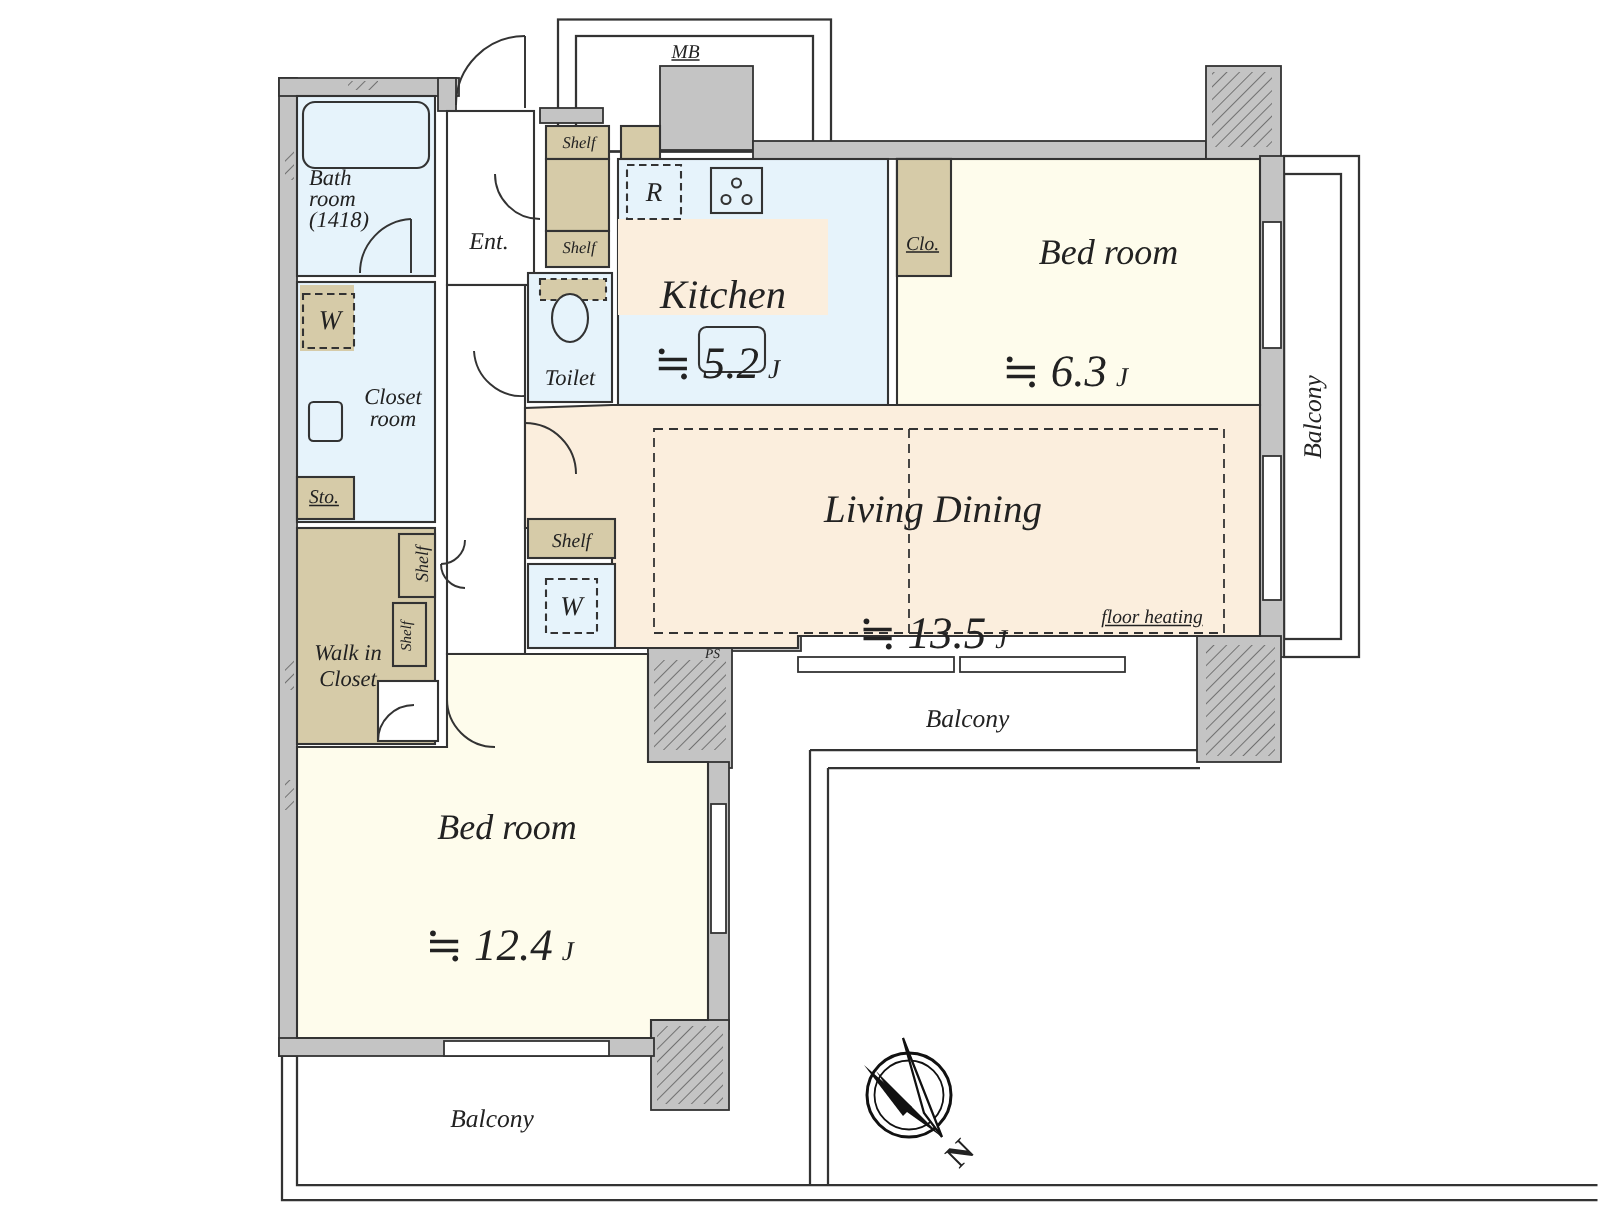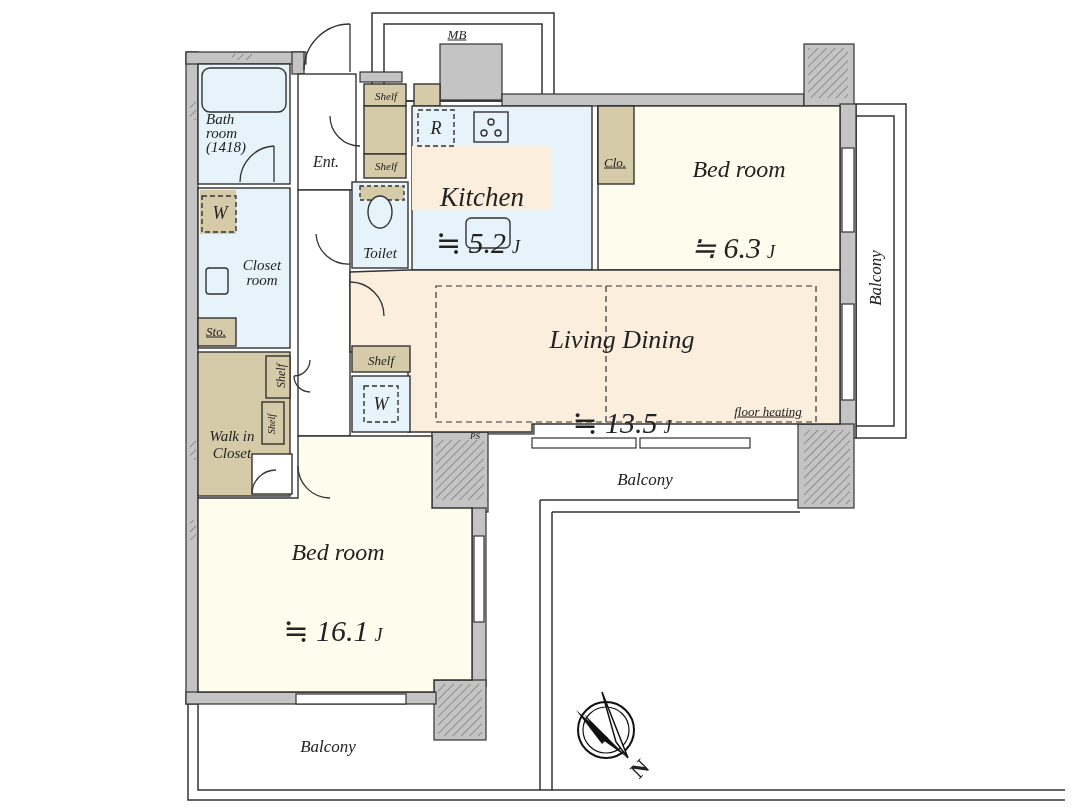--- a/index.html
+++ b/index.html
@@ -148,28 +148,28 @@
     <polygon points="-30,-20 2,8 -4,14" fill="#111"></polygon>
     <polygon points="-4,-38 22,28 10,12" fill="#fff" stroke="#111" stroke-width="1.5"></polygon>
     <polygon points="-22,-16 22,28 -6,8" fill="#111"></polygon>
   </g>
 </svg>
 
 <div class="lbl room-name center" style="left:482px;top:161px;margin-top:36px;">Kitchen</div>
 <div class="lbl room-area center" style="left:478px;top:195px;"><span>≒ 5.2</span><span class="unit">J</span></div>
 
 <div class="lbl room-name center" style="left:739px;top:169px;font-size:24px;">Bed room</div>
-<div class="lbl room-area center" style="left:733px;top:200px;font-family:Liberation Serif, serif;"><span>≒ 6.3</span><span class="unit">J</span></div>
+<div class="lbl room-area center" style="left:710px;top:200px;"><span>≒ 6.3</span><span class="unit">J</span></div>
 
 <div class="lbl room-name center" style="left:622px;top:340px;font-size:26px;">Living Dining</div>
 <div class="lbl room-area center" style="left:622px;top:375px;"><span>≒ 13.5</span><span class="unit">J</span></div>
 <div class="lbl xs center" style="left:768px;top:411px;text-align:center;">floor heating</div>
 
 <div class="lbl room-name center" style="left:338px;top:552px;font-size:24px;">Bed room</div>
-<div class="lbl room-area center" style="left:333px;top:583px;"><span>≒ 16.1</span><span class="unit">J</span></div>
+<div class="lbl room-area center" style="left:333px;top:583px;"><span>≒ 12.4</span><span class="unit">J</span></div>
 
 <div class="lbl sm" style="left:206px;top:112px;line-height:14px;">
     <div>Bath</div>
     <div>room</div>
     <div>(1418)</div>
   </div>
 <div class="lbl sm center" style="left:262px;top:273px;line-height:15px;">
     <div>Closet</div>
     <div>room</div>
   </div>

